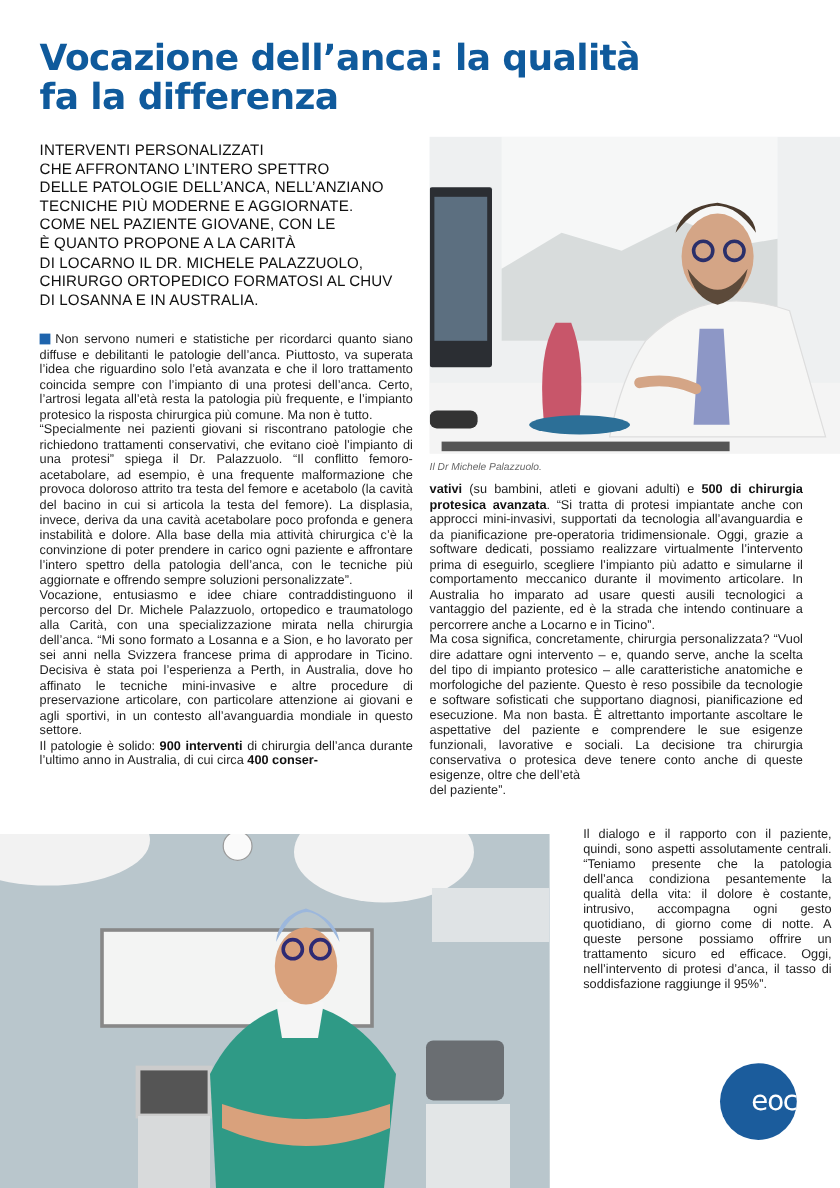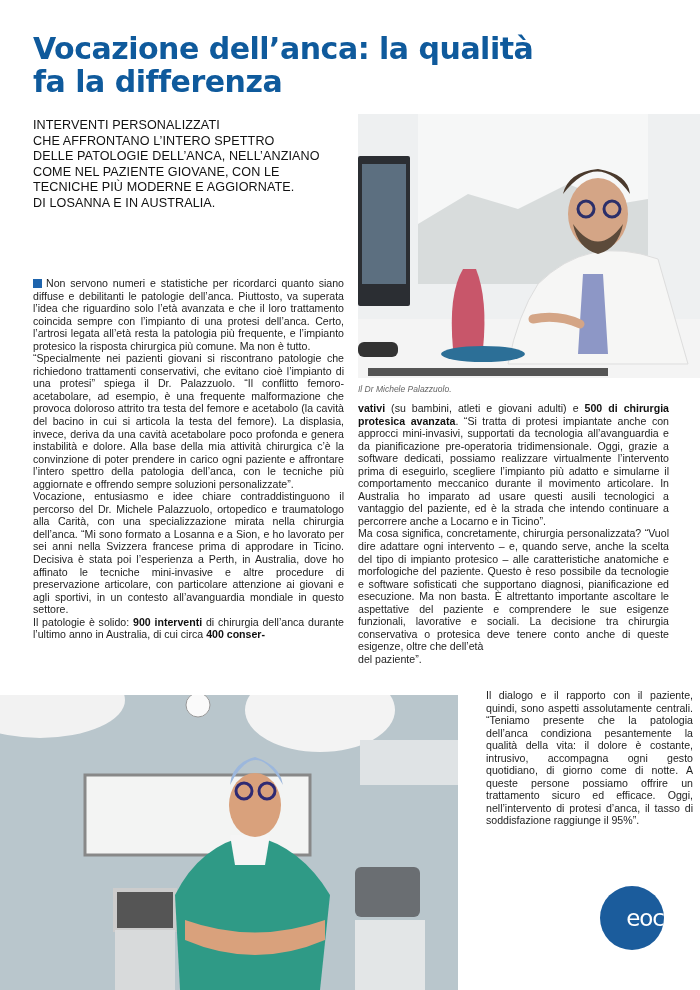--- a/index.html
+++ b/index.html
@@ -55,22 +55,25 @@
 
 <h1 class="title">
   <span>Vocazione dell’anca: la qualità</span><br>
   <span>fa la differenza</span>
 </h1>
 
 <div class="lead">
   <span>INTERVENTI PERSONALIZZATI</span>
   <span>CHE AFFRONTANO L’INTERO SPETTRO</span>
   <span>DELLE PATOLOGIE DELL’ANCA, NELL’ANZIANO</span>
+  <span>TECNICHE PIÙ MODERNE E AGGIORNATE.</span>
   <span>COME NEL PAZIENTE GIOVANE, CON LE</span>
-  <span>TECNICHE PIÙ MODERNE E AGGIORNATE.</span>
+  <span>È QUANTO PROPONE A LA CARITÀ</span>
+  <span>DI LOCARNO IL DR. MICHELE PALAZZUOLO,</span>
+  <span>CHIRURGO ORTOPEDICO FORMATOSI AL CHUV</span>
   <span>DI LOSANNA E IN AUSTRALIA.</span>
 </div>
 
 <div class="photo1" title="Dr Michele Palazzuolo seduto alla scrivania con un modello anatomico dell'anca">
   <svg width="342" height="264" viewBox="0 0 342 264">
     <rect x="0" y="0" width="342" height="264" fill="#eef0f1"></rect>
     <rect x="60" y="0" width="230" height="170" fill="#f6f7f7"></rect>
     <path d="M60 110 L110 80 L160 95 L210 70 L260 90 L290 85 L290 170 L60 170 Z" fill="#d8dcdc"></path>
     <rect x="0" y="205" width="342" height="59" fill="#f4f4f4"></rect>
     <rect x="0" y="42" width="52" height="150" fill="#2b2e33" rx="2"></rect>

